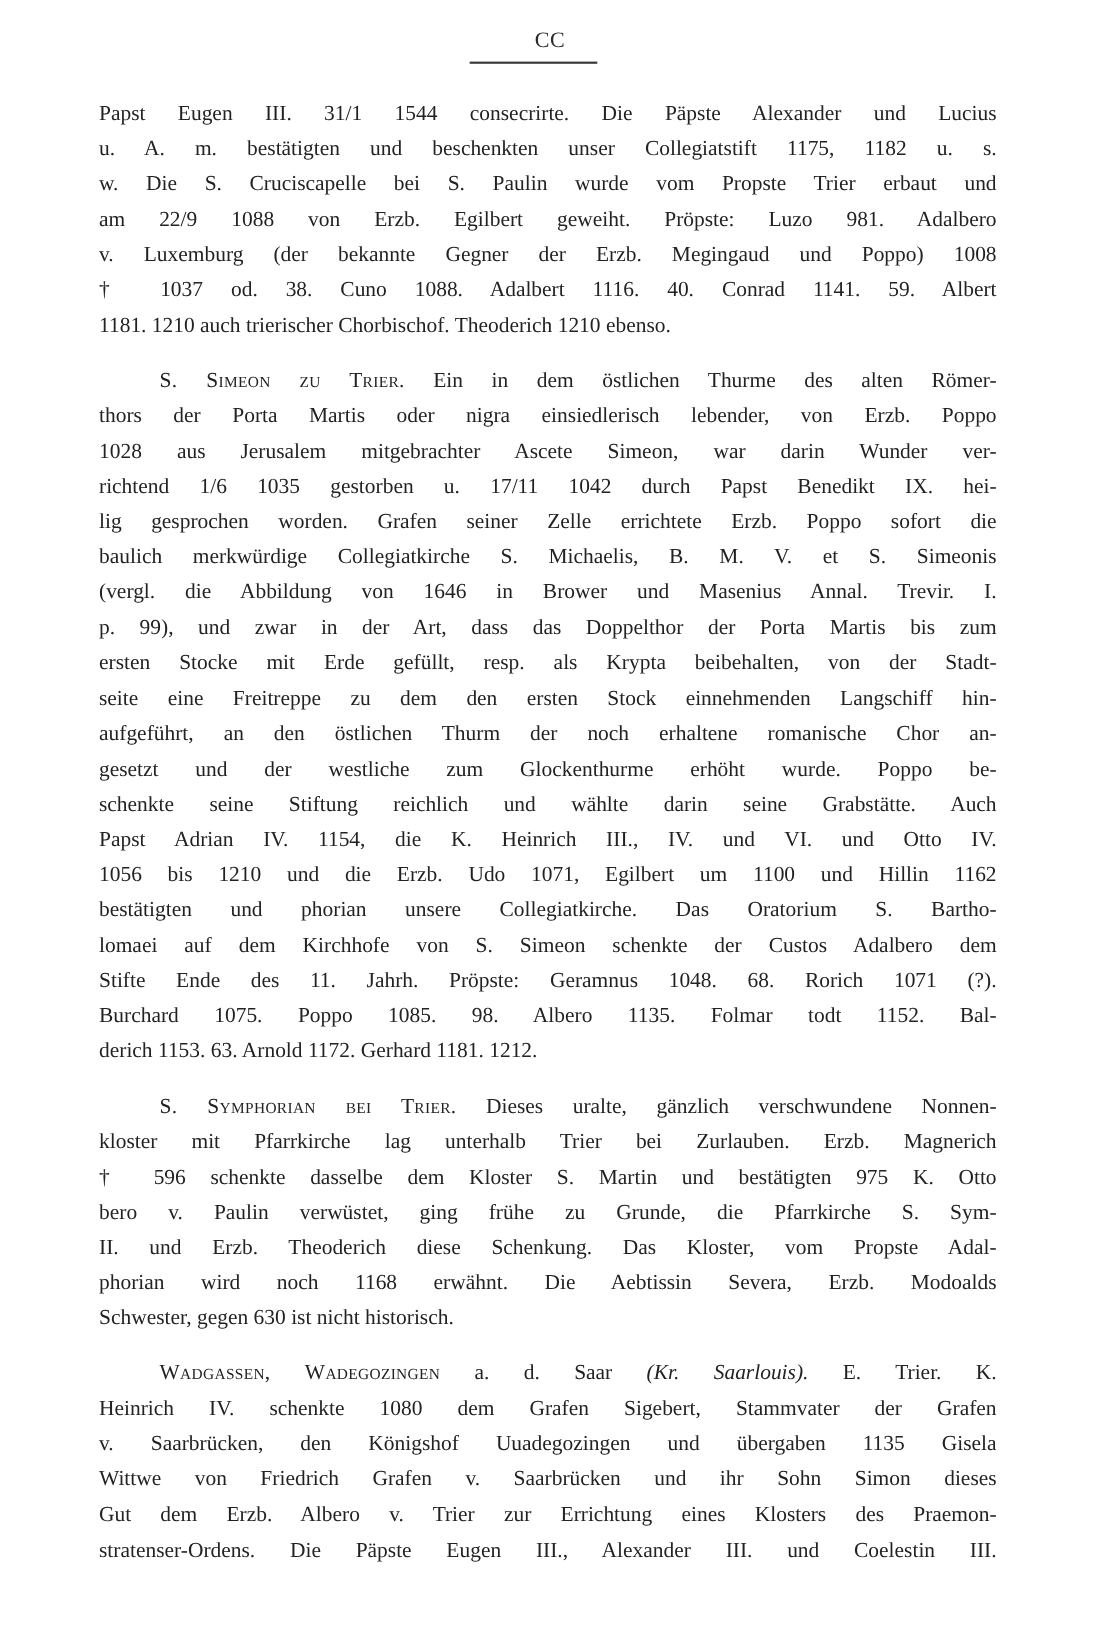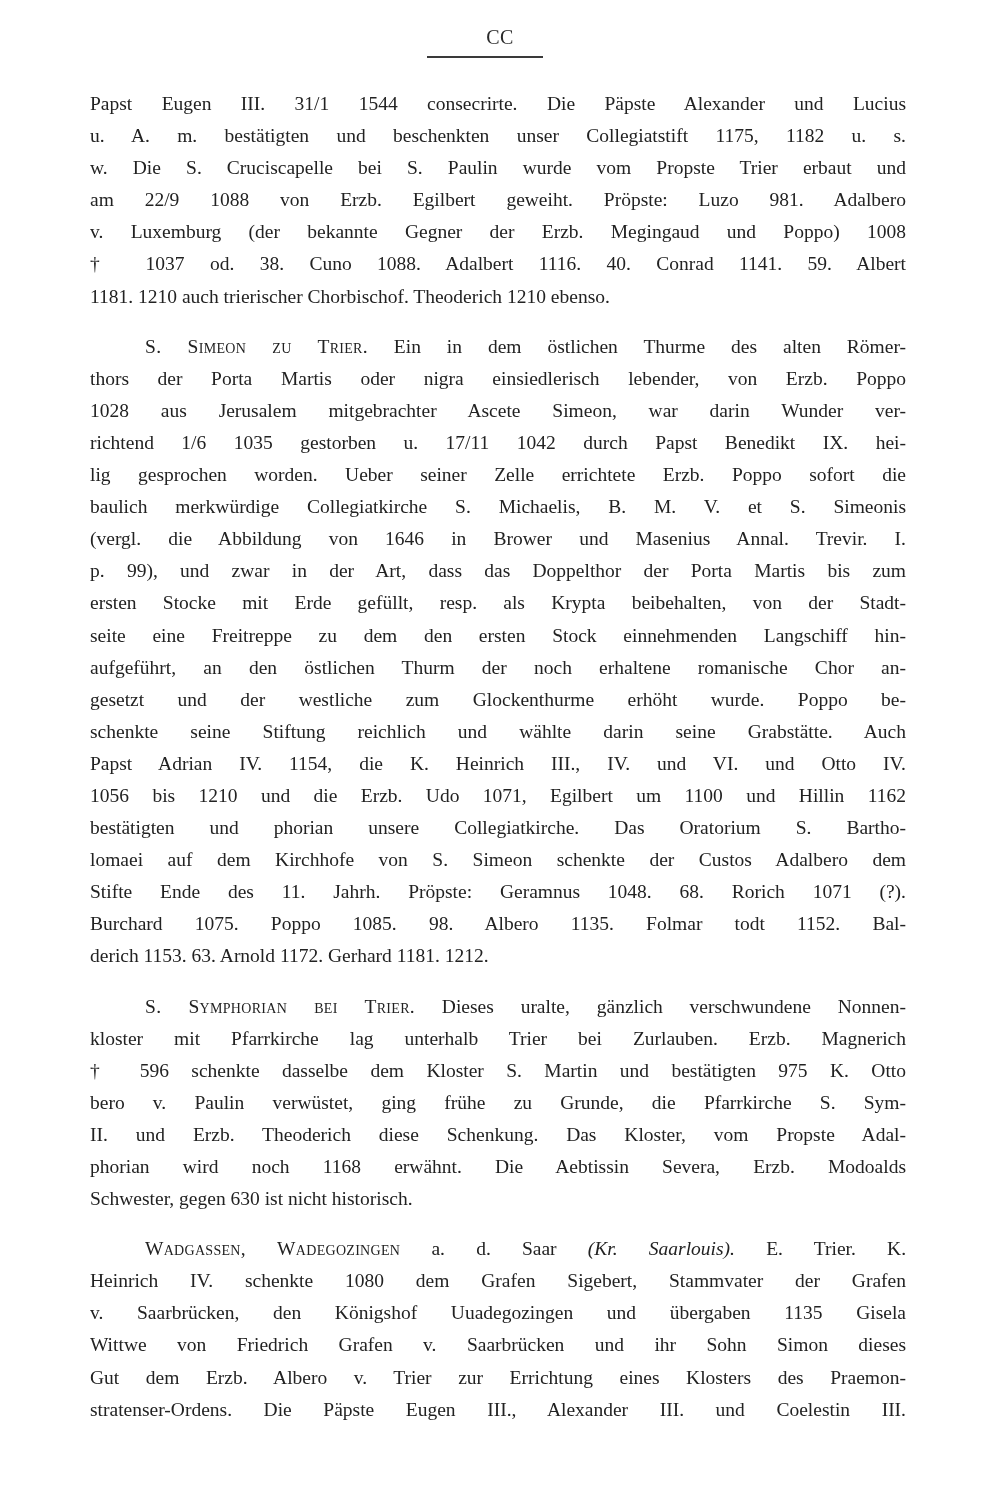--- a/index.html
+++ b/index.html
@@ -93,21 +93,21 @@
   <div class="para-gap"></div>
 
   <div>
     <div class="line indent">
       <span class="sc">S. Simeon zu Trier.</span>
       <span>Ein in dem östlichen Thurme des alten Römer-</span>
     </div>
     <div class="line">thors der Porta Martis oder nigra einsiedlerisch lebender, von Erzb. Poppo</div>
     <div class="line">1028 aus Jerusalem mitgebrachter Ascete Simeon, war darin Wunder ver-</div>
     <div class="line">richtend 1/6 1035 gestorben u. 17/11 1042 durch Papst Benedikt IX. hei-</div>
-    <div class="line">lig gesprochen worden. Ueber seiner Zelle errichtete Erzb. Poppo sofort die</div>
+    <div class="line">lig gesprochen worden. Grafen seiner Zelle errichtete Erzb. Poppo sofort die</div>
     <div class="line">baulich merkwürdige Collegiatkirche S. Michaelis, B. M. V. et S. Simeonis</div>
     <div class="line">(vergl. die Abbildung von 1646 in Brower und Masenius Annal. Trevir. I.</div>
     <div class="line">p. 99), und zwar in der Art, dass das Doppelthor der Porta Martis bis zum</div>
     <div class="line">ersten Stocke mit Erde gefüllt, resp. als Krypta beibehalten, von der Stadt-</div>
     <div class="line">seite eine Freitreppe zu dem den ersten Stock einnehmenden Langschiff hin-</div>
     <div class="line">aufgeführt, an den östlichen Thurm der noch erhaltene romanische Chor an-</div>
     <div class="line">gesetzt und der westliche zum Glockenthurme erhöht wurde. Poppo be-</div>
     <div class="line">schenkte seine Stiftung reichlich und wählte darin seine Grabstätte. Auch</div>
     <div class="line">Papst Adrian IV. 1154, die K. Heinrich III., IV. und VI. und Otto IV.</div>
     <div class="line">1056 bis 1210 und die Erzb. Udo 1071, Egilbert um 1100 und Hillin 1162</div>

